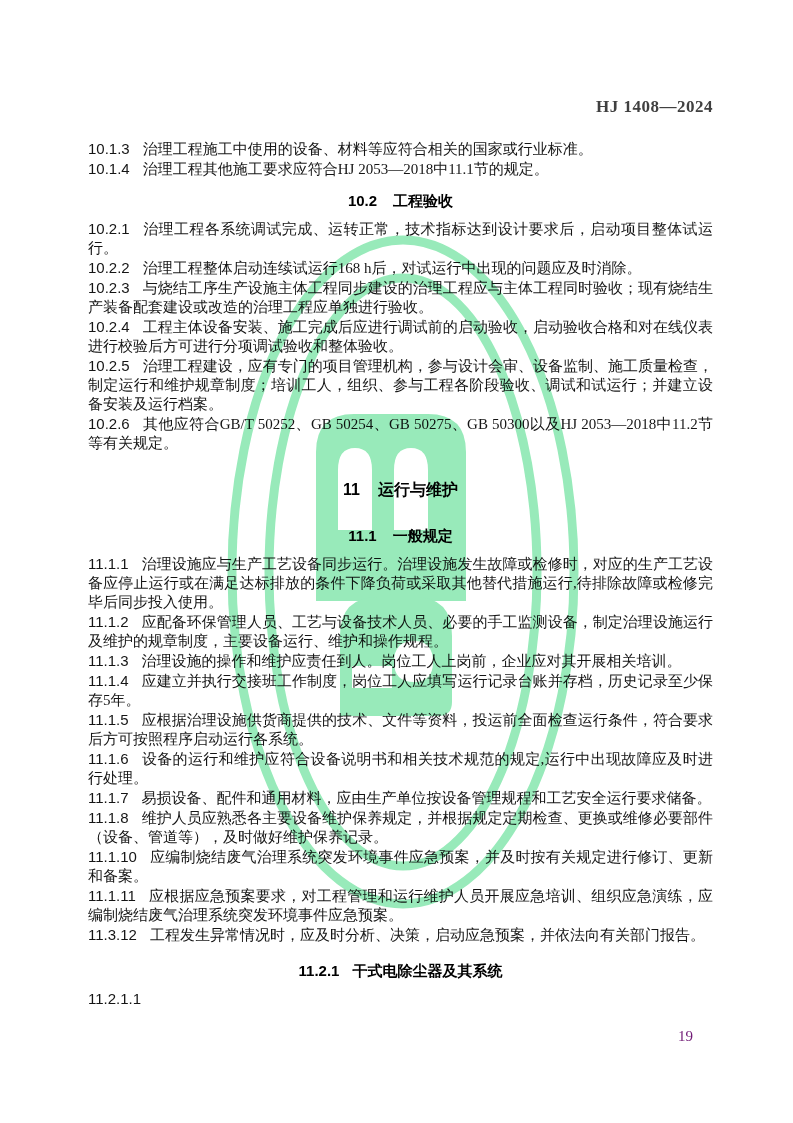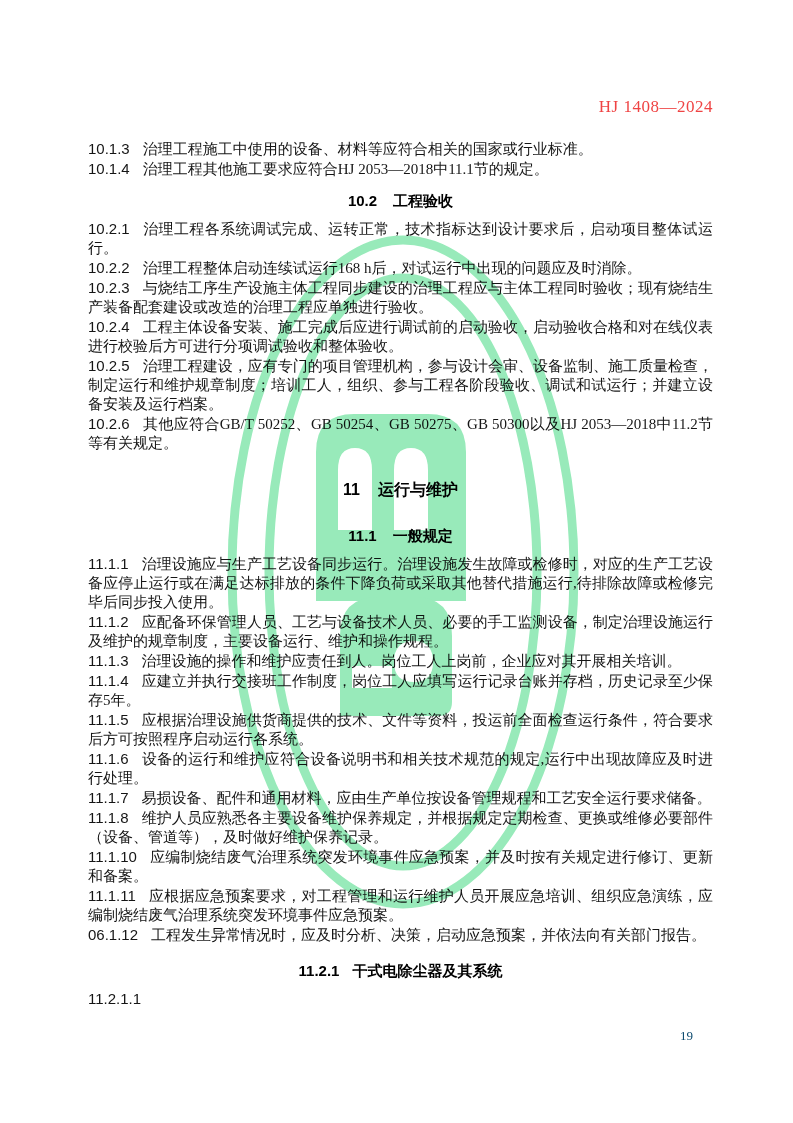--- a/index.html
+++ b/index.html
@@ -15,24 +15,24 @@
     position:absolute;
     left:88px; top:0;
     width:625px;
     z-index:1;
   }
   .doc-header {
     margin-top:97px;
     margin-bottom:22px;
     text-align:right;
     font-family:"Liberation Serif", serif;
-    font-weight:normal;
+    font-weight:bold;
     font-size:17px;
     letter-spacing:0.5px;
-    color:#ef4444;
+    color:#404040;
   }
   .blk {
     margin:0;
     font-size:15px;
     line-height:19px;
     text-align:justify;
     color:#151515;
   }
   .blk .num {
     font-family:"Liberation Sans", sans-serif;
@@ -50,22 +50,22 @@
   .heading1 .num { margin-right:18px; }
   .heading2 { margin-top:12px; margin-bottom:9px; }
   .heading2 .num { margin-right:16px; }
   .heading3 { margin-top:16px; margin-bottom:9px; }
   .heading3 .num { margin-right:13px; }
   .page-number {
     position:absolute;
     top:1028px;
     right:100px;
     font-family:"Liberation Serif", serif;
-    font-size:13px;
-    color:#0c4a6e;
+    font-size:15px;
+    color:#701a75;
     z-index:1;
   }
   .watermark {
     position:absolute;
     left:0; top:0;
     z-index:3;
     pointer-events:none;
     mix-blend-mode:multiply;
     opacity:0.92;
   }
@@ -105,20 +105,20 @@
         <p class="blk clause"><span class="num">11.1.1</span><span class="txt">治理设施应与生产工艺设备同步运行。治理设施发生故障或检修时，对应的生产工艺设备应停止运行或在满足达标排放的条件下降负荷或采取其他替代措施运行,待排除故障或检修完毕后同步投入使用。</span></p>
         <p class="blk clause"><span class="num">11.1.2</span><span class="txt">应配备环保管理人员、工艺与设备技术人员、必要的手工监测设备，制定治理设施运行及维护的规章制度，主要设备运行、维护和操作规程。</span></p>
         <p class="blk clause"><span class="num">11.1.3</span><span class="txt">治理设施的操作和维护应责任到人。岗位工人上岗前，企业应对其开展相关培训。</span></p>
         <p class="blk clause"><span class="num">11.1.4</span><span class="txt">应建立并执行交接班工作制度，岗位工人应填写运行记录台账并存档，历史记录至少保存5年。</span></p>
         <p class="blk clause"><span class="num">11.1.5</span><span class="txt">应根据治理设施供货商提供的技术、文件等资料，投运前全面检查运行条件，符合要求后方可按照程序启动运行各系统。</span></p>
         <p class="blk clause"><span class="num">11.1.6</span><span class="txt">设备的运行和维护应符合设备说明书和相关技术规范的规定,运行中出现故障应及时进行处理。</span></p>
         <p class="blk clause"><span class="num">11.1.7</span><span class="txt">易损设备、配件和通用材料，应由生产单位按设备管理规程和工艺安全运行要求储备。</span></p>
         <p class="blk clause"><span class="num">11.1.8</span><span class="txt">维护人员应熟悉各主要设备维护保养规定，并根据规定定期检查、更换或维修必要部件（设备、管道等），及时做好维护保养记录。</span></p>
         <p class="blk clause"><span class="num">11.1.10</span><span class="txt">应编制烧结废气治理系统突发环境事件应急预案，并及时按有关规定进行修订、更新和备案。</span></p>
         <p class="blk clause"><span class="num">11.1.11</span><span class="txt">应根据应急预案要求，对工程管理和运行维护人员开展应急培训、组织应急演练，应编制烧结废气治理系统突发环境事件应急预案。</span></p>
-        <p class="blk clause"><span class="num">06.1.12</span><span class="txt">工程发生异常情况时，应及时分析、决策，启动应急预案，并依法向有关部门报告。</span></p>
+        <p class="blk clause"><span class="num">11.3.12</span><span class="txt">工程发生异常情况时，应及时分析、决策，启动应急预案，并依法向有关部门报告。</span></p>
         <p class="blk heading3"><span class="num">11.2.1</span><span class="txt">干式电除尘器及其系统</span></p>
         <p class="blk clause"><span class="num">11.2.1.1</span></p>
       </div>
   </div>
 
   <div class="page-number">19</div>
 </div>
 
 </body></html>

